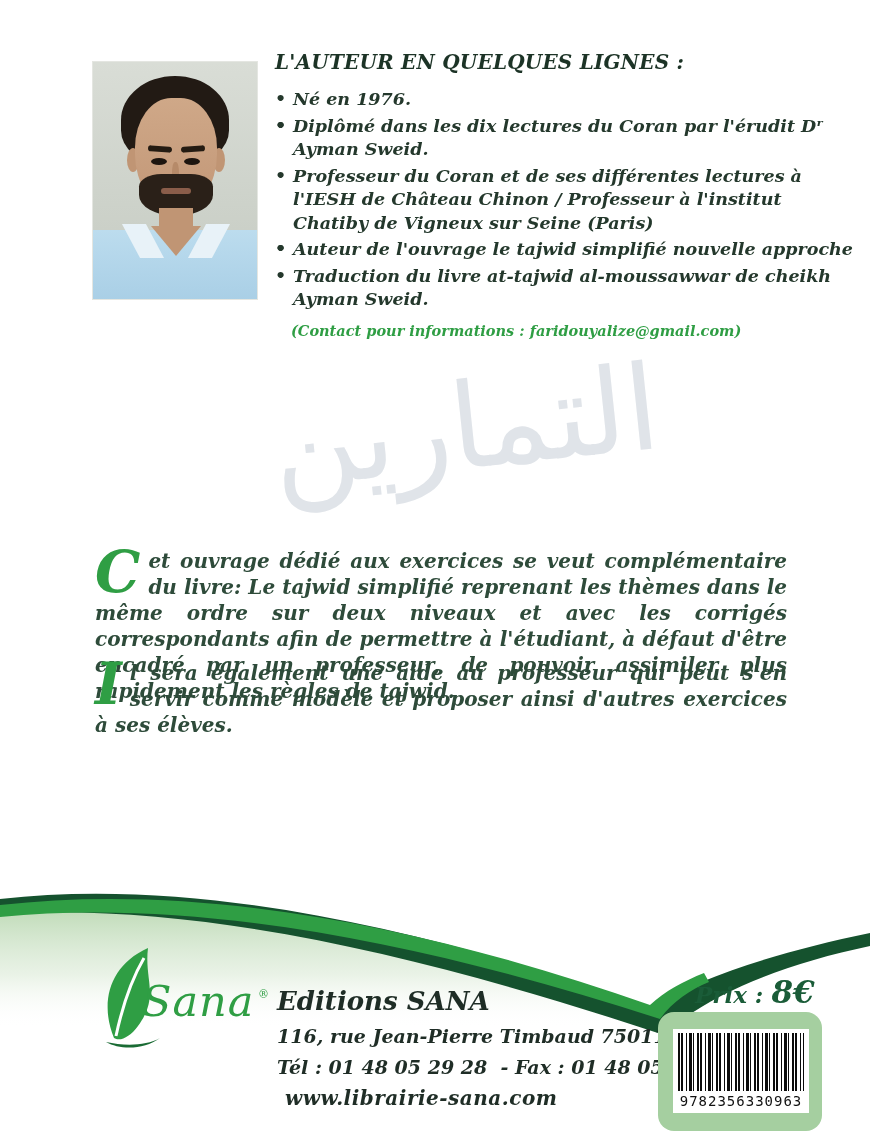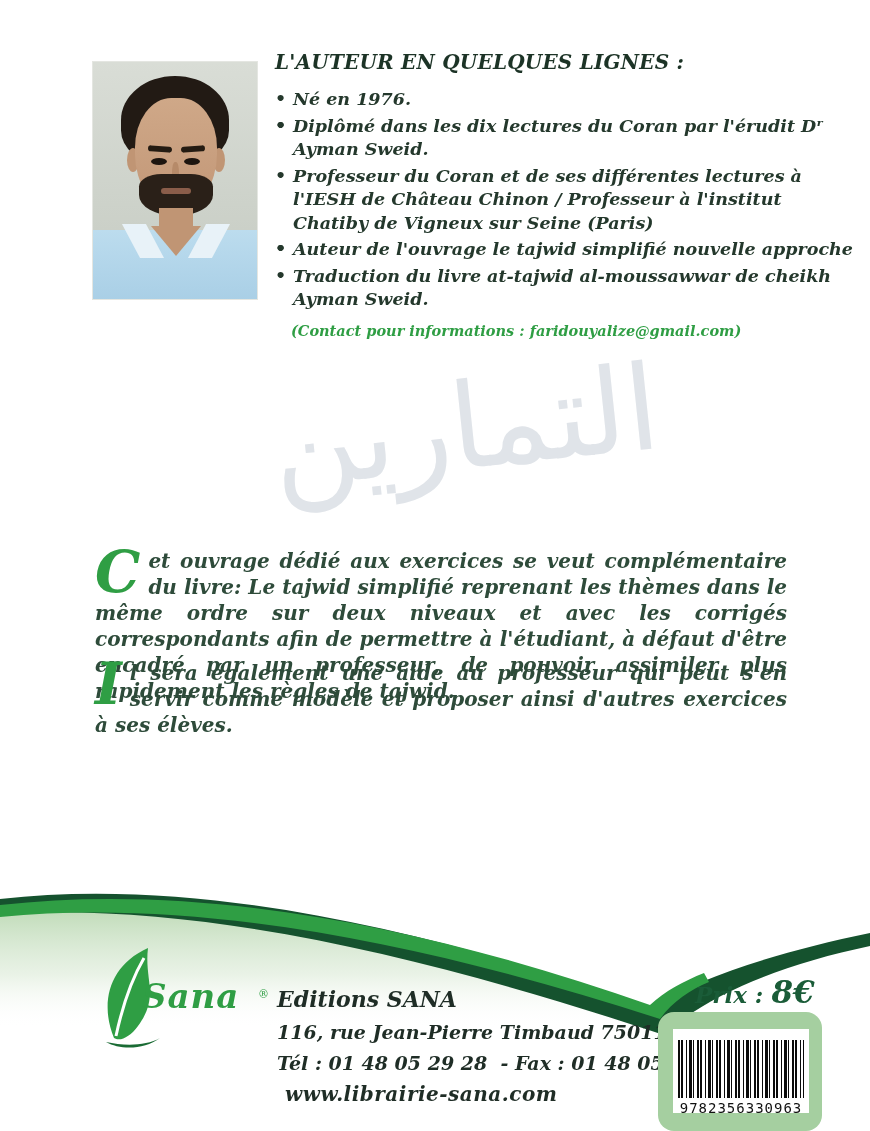--- a/index.html
+++ b/index.html
@@ -88,47 +88,47 @@
   }
 
   
   .wave{position:absolute;left:0;top:850px;width:870px;height:281px;}
 
   
   .logo{position:absolute;left:86px;top:942px;width:200px;height:130px;}
   .logo .leaf{position:absolute;left:0;top:0;}
   .logo .logo-text{
     position:absolute;left:56px;top:34px;
-    font-size:34px;font-style:italic;font-weight:bold;color:#2f9e44;
+    font-size:43px;font-style:italic;font-weight:normal;color:#2f9e44;
     font-family:"DejaVu Serif", serif;letter-spacing:1px;
   }
   .logo .reg{
     position:absolute;left:172px;top:46px;font-size:11px;color:#2f9e44;font-style:normal;
   }
 
   
   .publisher{position:absolute;left:277px;top:986px;color:#1f2d26;font-style:italic;font-weight:bold;}
-  .publisher .l1{font-size:22px;margin:0 0 9px 0;}
+  .publisher .l1{font-size:26px;margin:0 0 9px 0;}
   .publisher .l2{font-size:19px;margin:0 0 9px 0;}
   .publisher .l3{font-size:19px;margin:0 0 7px 0;white-space:pre;}
   .publisher .web{font-size:20px;letter-spacing:.5px;margin:8px;}
 
   
   .price{
     position:absolute;left:695px;top:974px;width:130px;text-align:left;
     color:#1a5c38;font-style:italic;font-weight:bold;font-size:23px;white-space:nowrap;
   }
   .price .amount{font-size:31px;}
   .barcode-label{
     position:absolute;left:658px;top:1012px;width:164px;height:119px;
     background:#a5cfa0;border-radius:16px;
   }
   .barcode-box{
     position:absolute;left:15px;top:17px;width:136px;height:84px;background:#ffffff;
-    padding:11px 5px 0 5px;box-sizing:border-box;
+    padding:4px 5px 0 5px;box-sizing:border-box;
   }
   .bars{
     width:100%;height:58px;
     background:
       repeating-linear-gradient(90deg,
         #0b0b0b 0 2px,#ffffff 2px 3px,
         #0b0b0b 3px 5px,#ffffff 5px 8px,
         #0b0b0b 8px 9px,#ffffff 9px 11px,
         #0b0b0b 11px 14px,#ffffff 14px 15px,
         #0b0b0b 15px 16px,#ffffff 16px 19px);

